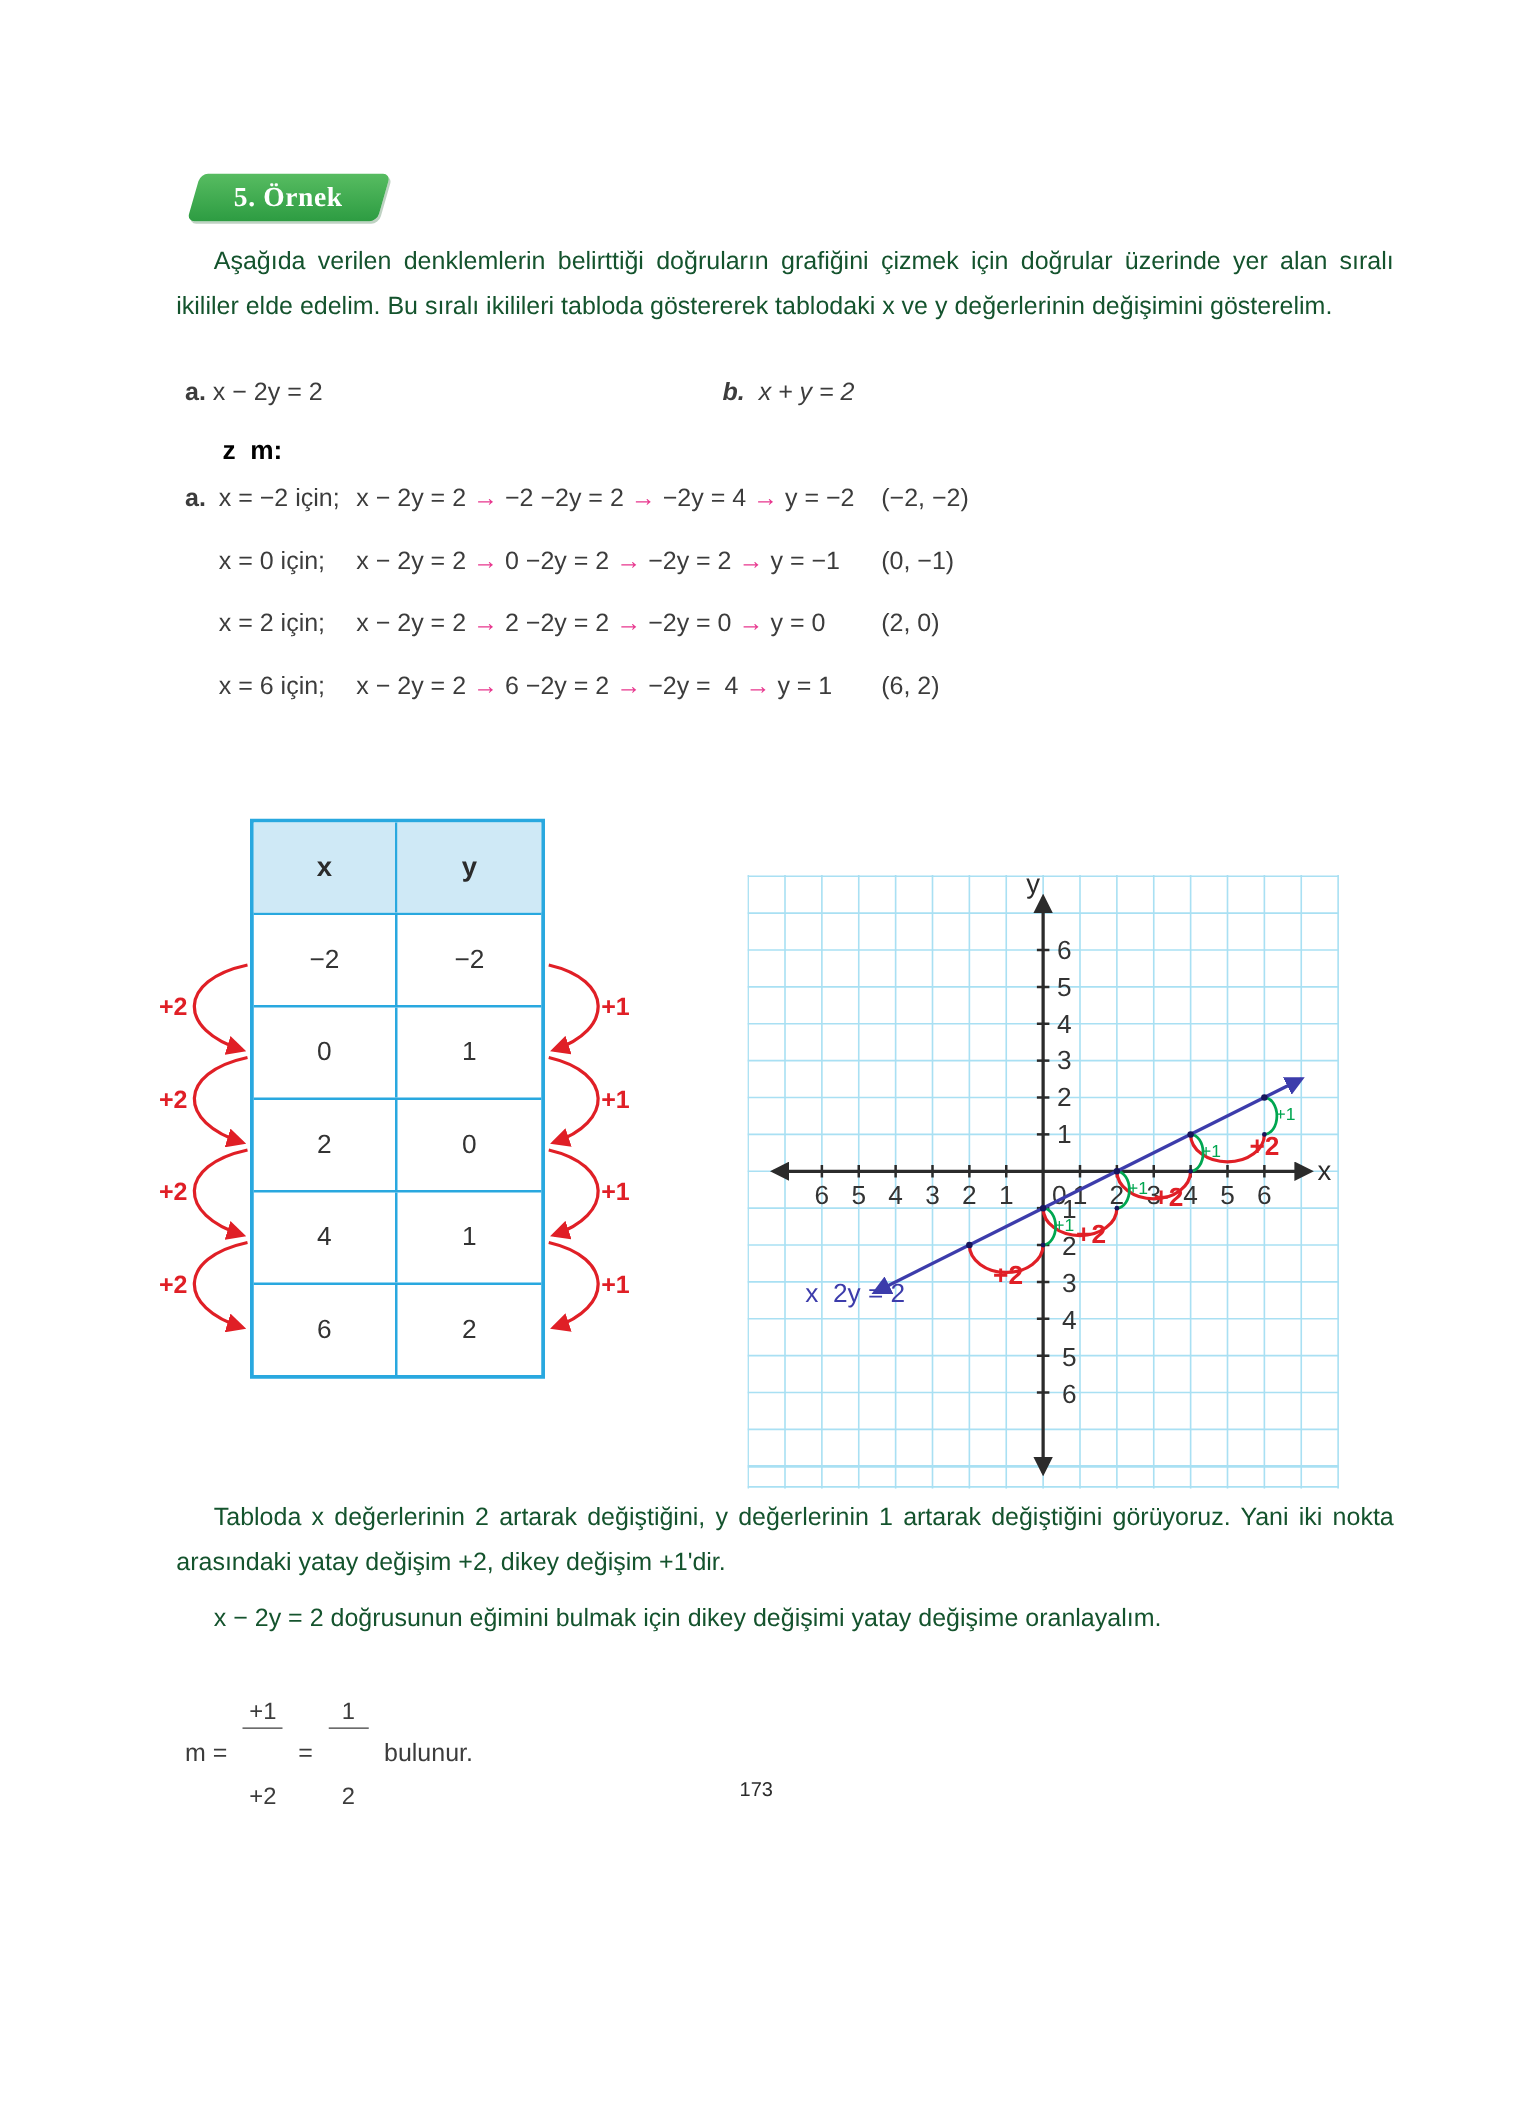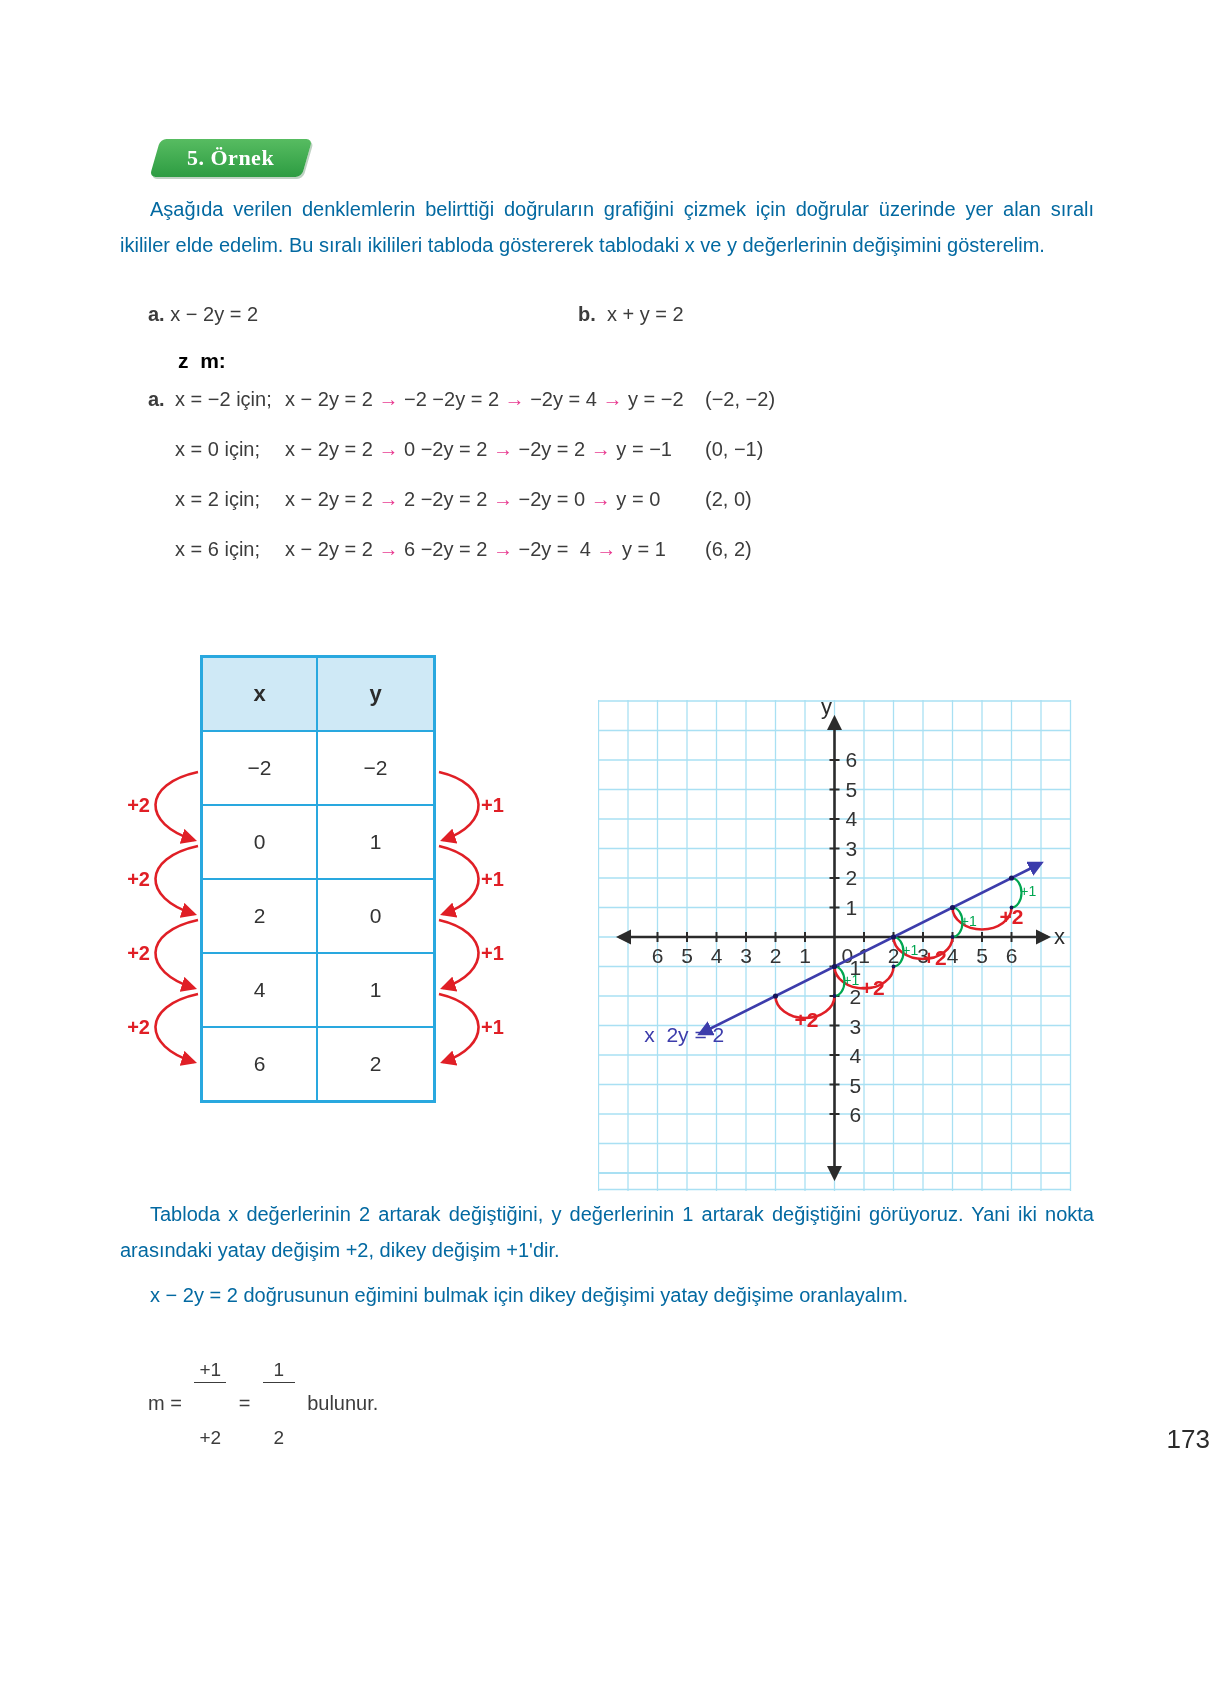--- a/index.html
+++ b/index.html
@@ -9,21 +9,21 @@
 
   
   .banner{left:155px;top:139px;width:152px;height:38px;
           background:linear-gradient(180deg,#57bc61,#2d9c42);
           transform:skewX(-16deg);border-radius:6px;
           display:flex;align-items:center;justify-content:center;
           box-shadow:2px 2px 0 rgba(25,95,40,.28);}
   .banner span{transform:skewX(16deg);font-family:"Liberation Serif",serif;
                font-weight:bold;font-size:22px;color:#fff;letter-spacing:.5px;}
 
-  .para{font-size:20px;line-height:35.5px;text-align:justify;color:#0369a1;}
+  .para{font-size:20px;line-height:35.5px;text-align:justify;color:#14532d;margin-left:21px;}
   .indent{text-indent:30px;}
   .eq{font-size:20px;color:#3c3c3c;white-space:pre;}
   .bold{font-weight:bold;}
   .sol-heading{font-size:21px;font-weight:bold;white-space:pre;color:#000000;}
 
   .sol-wrap{left:148px;top:388px;width:830px;}
   .sol-line{position:relative;display:flex;align-items:baseline;height:28px;
             margin-bottom:22px;font-size:20px;white-space:pre;color:#3c3c3c;}
   .sol-prefix{display:inline-block;width:27px;font-weight:bold;}
   .sol-cond{display:inline-block;width:110px;}
@@ -41,38 +41,38 @@
           border-right:2px solid #29a8df;}
   .t-cell:last-child{border-right:none;}
   .t-head .t-cell{background:#cfe9f6;font-weight:bold;font-size:22px;color:#2b2b2b;}
 
   .frac{display:inline-block;text-align:center;vertical-align:middle;
         font-size:19px;line-height:1.15;margin:0 7px;color:#3c3c3c;}
   .frac .num{display:block;border-bottom:1.7px solid #3c3c3c;padding:0 3px 1px;}
   .frac .den{display:block;padding-top:1px;}
   .slope-row{display:flex;align-items:center;font-size:20px;color:#3c3c3c;white-space:pre;}
 
-  .pageno{left:0;right:0;top:1424px;text-align:right;font-size:26px;color:#2b2b2b;}
+  .pageno{left:0;right:0;top:1424px;text-align:center;font-size:16px;color:#2b2b2b;}
 
   svg text{font-family:"Liberation Sans",sans-serif;}
 </style>
 </head>
 <body>
 
 <div class="page">
 
   <div class="abs banner">
     <span>5. Örnek</span>
   </div>
 
   <div class="abs para indent" style="left:120px;top:192px;width:974px;">Aşağıda verilen denklemlerin belirttiği doğruların grafiğini çizmek için doğrular üzerinde yer alan sıralı ikililer elde edelim. Bu sıralı ikilileri tabloda göstererek tablodaki x ve y değerlerinin değişimini gösterelim.</div>
 
   <div class="abs eq" style="left:148px;top:303px;"><span class="bold">a.</span> <span>x − 2y = 2</span></div>
 
-  <div class="abs eq" style="left:578px;top:303px;"><span class="bold">b.</span>  <span>x + y = 2</span></div>
+  <div class="abs eq" style="left:578px;top:303px;font-style:italic;"><span class="bold">b.</span>  <span>x + y = 2</span></div>
 
   <div class="abs sol-heading" style="left:178px;top:349px;">z  m:</div>
 
   <div class="abs sol-wrap" id="solution">
       <div class="sol-line"><span class="sol-prefix">a.</span><span class="sol-cond">x = −2 için;</span><span><span>x − 2y = 2</span><span class="sol-arrow"> → </span><span>−2 −2y = 2</span><span class="sol-arrow"> → </span><span>−2y = 4</span><span class="sol-arrow"> → </span><span>y = −2</span></span><span class="sol-pair">(−2, −2)</span></div>
       <div class="sol-line"><span class="sol-prefix"></span><span class="sol-cond">x = 0 için;</span><span><span>x − 2y = 2</span><span class="sol-arrow"> → </span><span>0 −2y = 2</span><span class="sol-arrow"> → </span><span>−2y = 2</span><span class="sol-arrow"> → </span><span>y = −1</span></span><span class="sol-pair">(0, −1)</span></div>
       <div class="sol-line"><span class="sol-prefix"></span><span class="sol-cond">x = 2 için;</span><span><span>x − 2y = 2</span><span class="sol-arrow"> → </span><span>2 −2y = 2</span><span class="sol-arrow"> → </span><span>−2y = 0</span><span class="sol-arrow"> → </span><span>y = 0</span></span><span class="sol-pair">(2, 0)</span></div>
       <div class="sol-line"><span class="sol-prefix"></span><span class="sol-cond">x = 6 için;</span><span><span>x − 2y = 2</span><span class="sol-arrow"> → </span><span>6 −2y = 2</span><span class="sol-arrow"> → </span><span>−2y =  4</span><span class="sol-arrow"> → </span><span>y = 1</span></span><span class="sol-pair">(6, 2)</span></div>
     </div>
 

